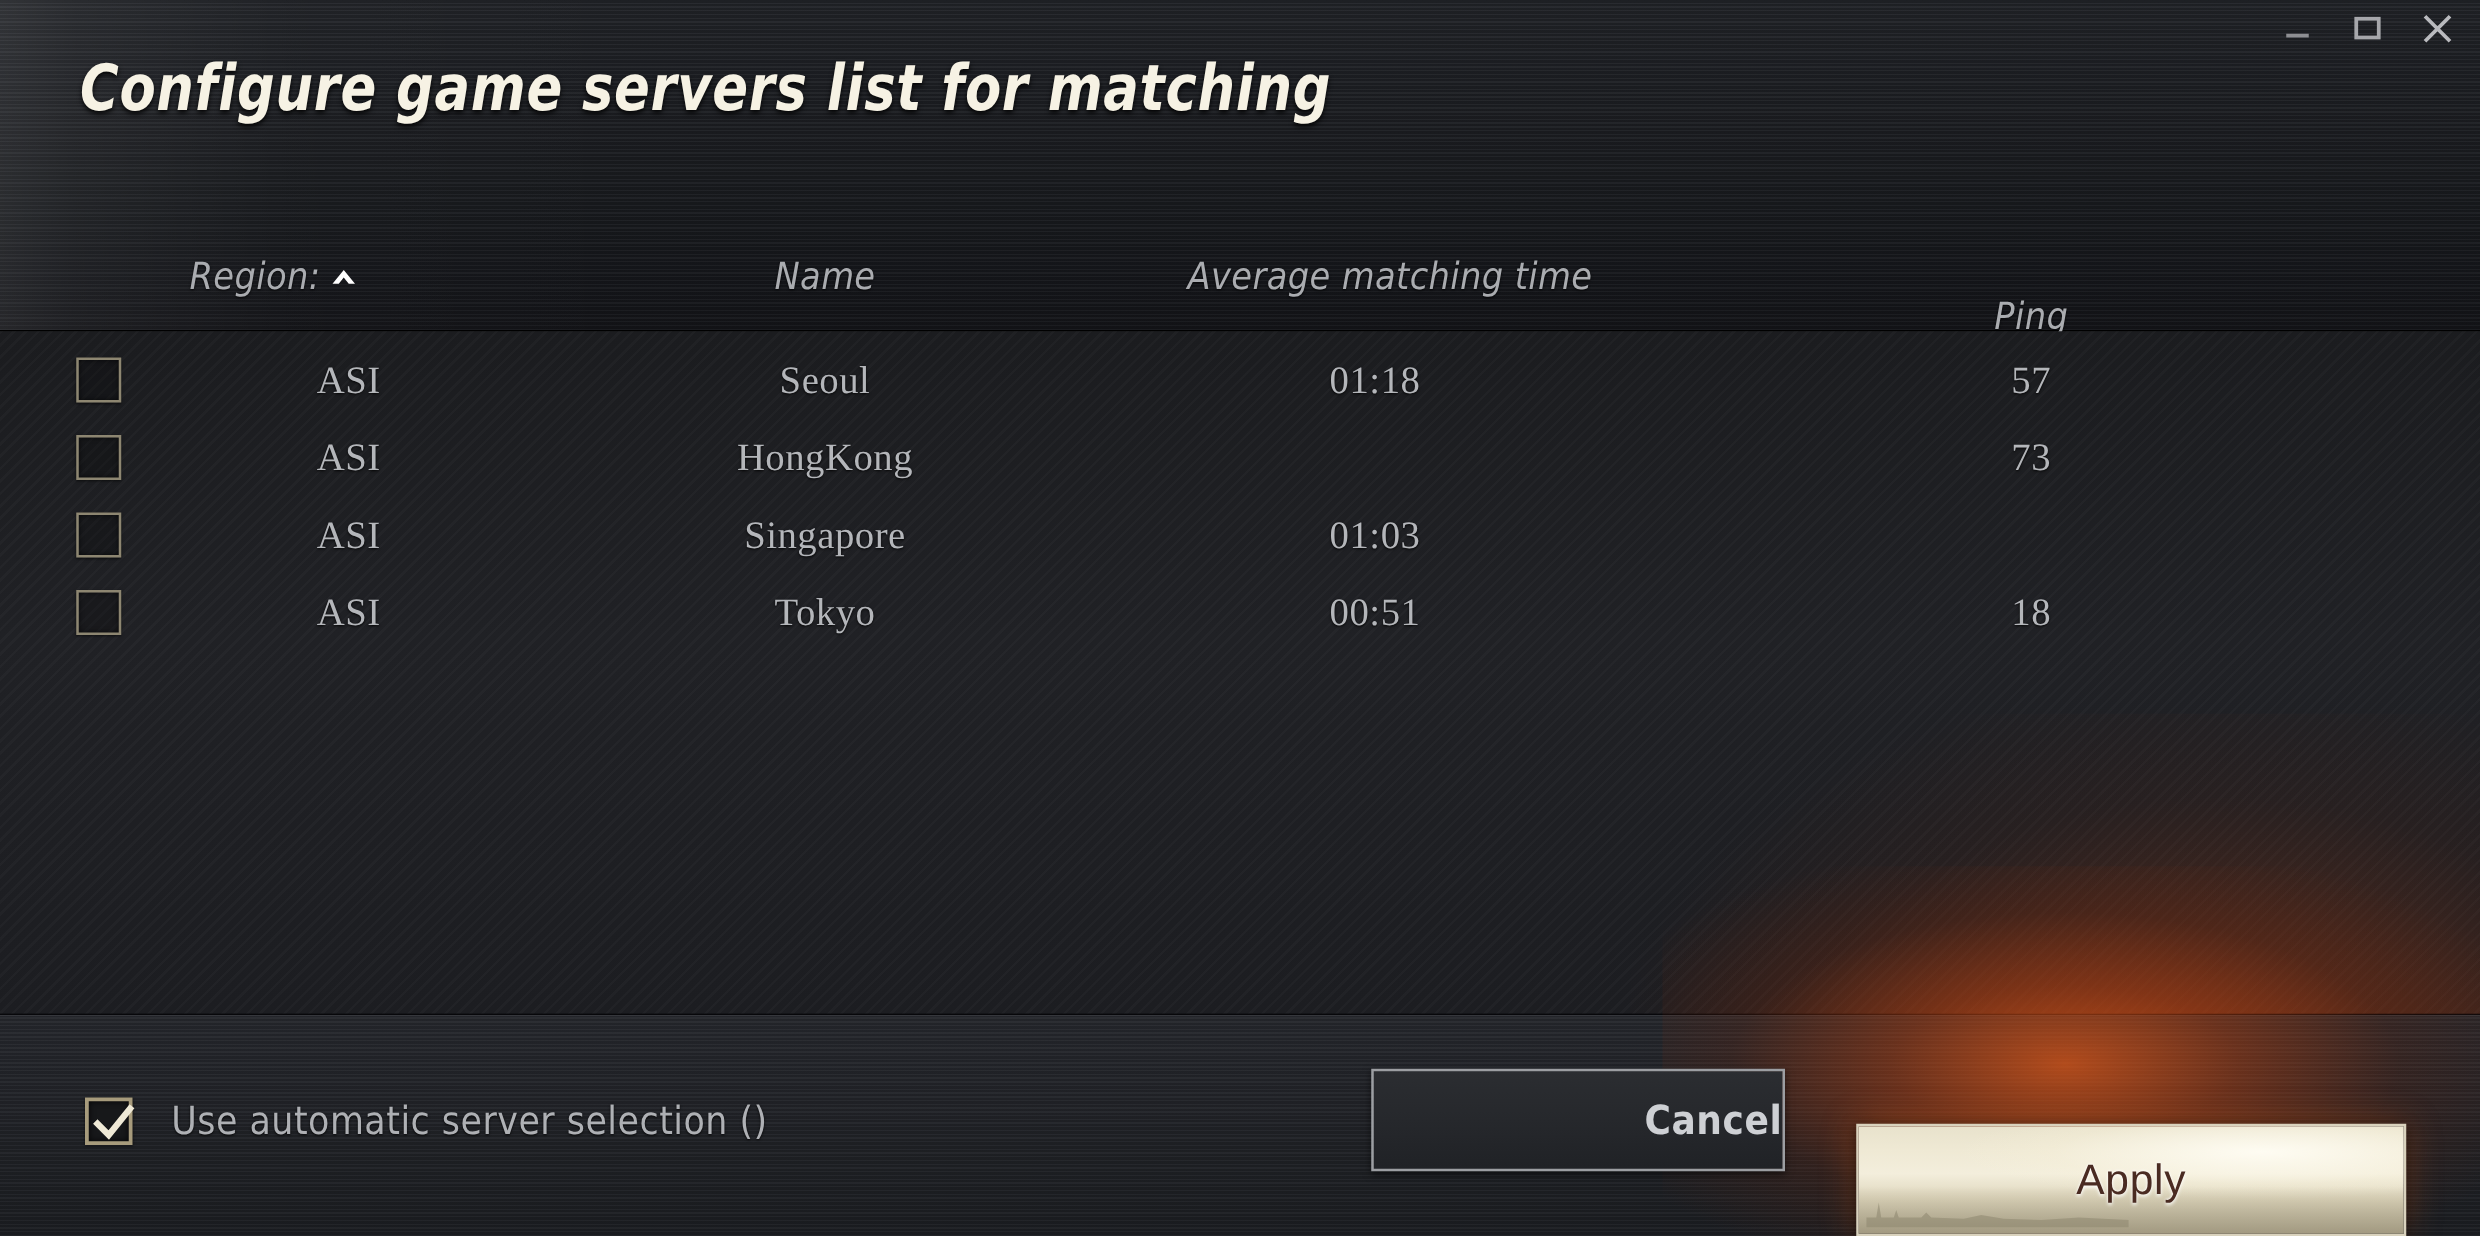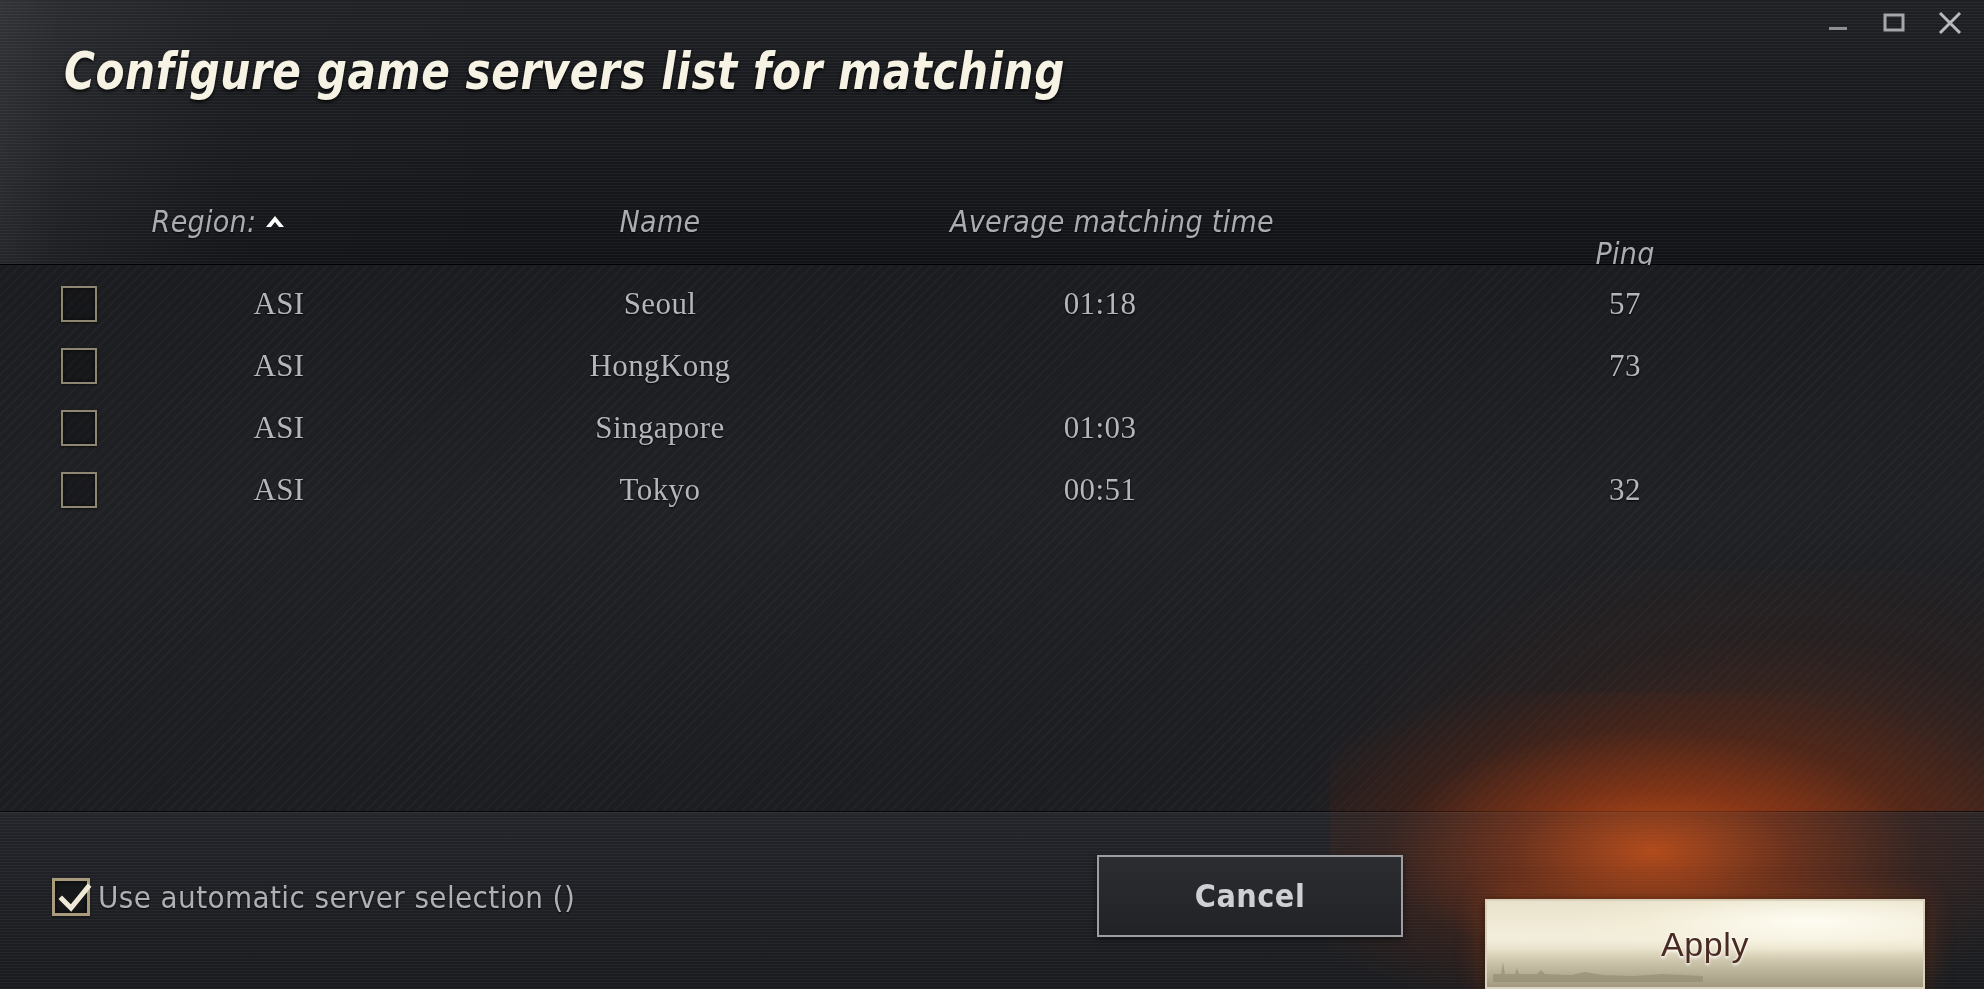--- a/index.html
+++ b/index.html
@@ -170,24 +170,24 @@
   .glow-footer {
     position: absolute;
     left: 1330px; top: -120px;
     width: 700px; height: 330px;
     background: radial-gradient(ellipse at 46% 48%, rgba(225,88,24,0.75) 0%, rgba(190,66,16,0.46) 26%, rgba(130,42,10,0.20) 50%, rgba(0,0,0,0) 75%);
     pointer-events: none;
   }
 
   .auto-select {
     position: absolute;
-    left: 52px; top: 878px;
+    left: 68px; top: 878px;
     display: flex;
     align-items: center;
-    gap: 8px;
+    gap: 31px;
     cursor: pointer;
   }
   .chk-checked {
     width: 38px; height: 38px;
     border: 3px solid #a79b7c;
     background: #17181a;
     box-shadow: inset 0 0 5px rgba(0,0,0,0.85), 0 1px 2px rgba(0,0,0,0.6);
     display: flex; align-items: center; justify-content: center;
     position: relative;
   }
@@ -197,24 +197,24 @@
     font-size: 31px;
     font-family: "DejaVu Sans Condensed", "Liberation Sans Narrow", "Liberation Sans", sans-serif;
     letter-spacing: 0.4px;
     white-space: nowrap;
     text-shadow: 0 1px 2px rgba(0,0,0,0.85);
   }
 
   .btn-cancel {
     position: absolute;
     left: 1097px; top: 855px;
-    width: 306px; height: 82px;
+    width: 331px; height: 82px;
     background: linear-gradient(180deg, #2b2d31 0%, #26282c 50%, #202226 100%);
     border: 2px solid #9c9ea2;
-    display: flex; align-items: center; justify-content: center;
+    display: flex; align-items: center; justify-content: flex-end;
     color: #ced0d4;
     font-size: 32px;
     font-weight: 700;
     font-family: "DejaVu Sans Condensed", "Liberation Sans Narrow", "Liberation Sans", sans-serif;
     letter-spacing: 0.5px;
     cursor: pointer;
     box-shadow: 0 2px 6px rgba(0,0,0,0.55);
   }
 
   .btn-apply {
@@ -342,21 +342,21 @@
       <div class="cell c-time">01:03</div>
     </div>
 
     <div class="row" style="top:186px">
       <div class="cell c-check">
         <div class="chk"></div>
       </div>
       <div class="cell c-region">ASI</div>
       <div class="cell c-name">Tokyo</div>
       <div class="cell c-time">00:51</div>
-      <div class="cell c-ping">32</div>
+      <div class="cell c-ping">18</div>
     </div>
   </div>
 
   <div class="footer">
     <div class="glow-footer"></div>
   </div>
 
   <div class="auto-select">
     <div class="chk-checked">
       <span>

